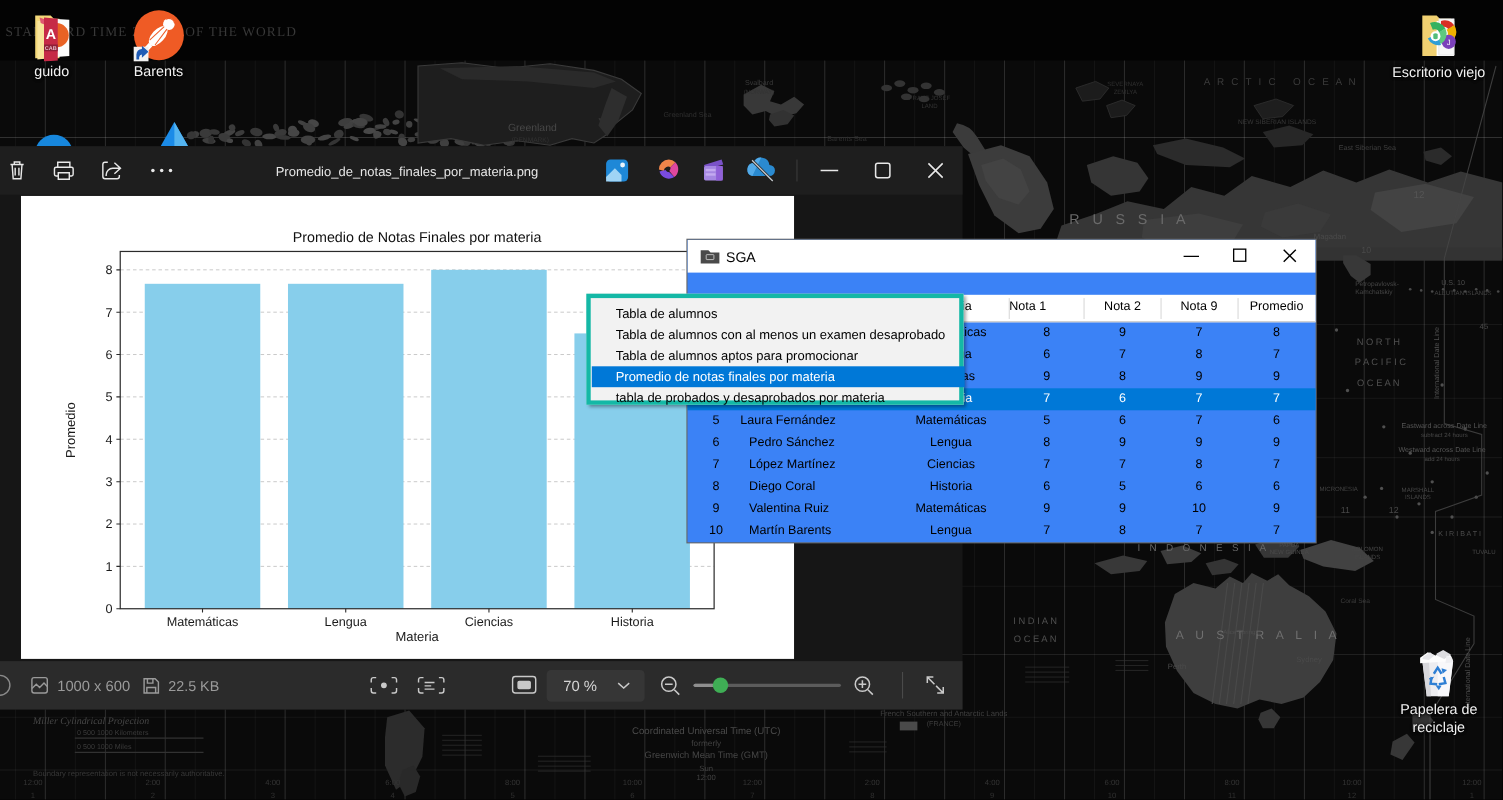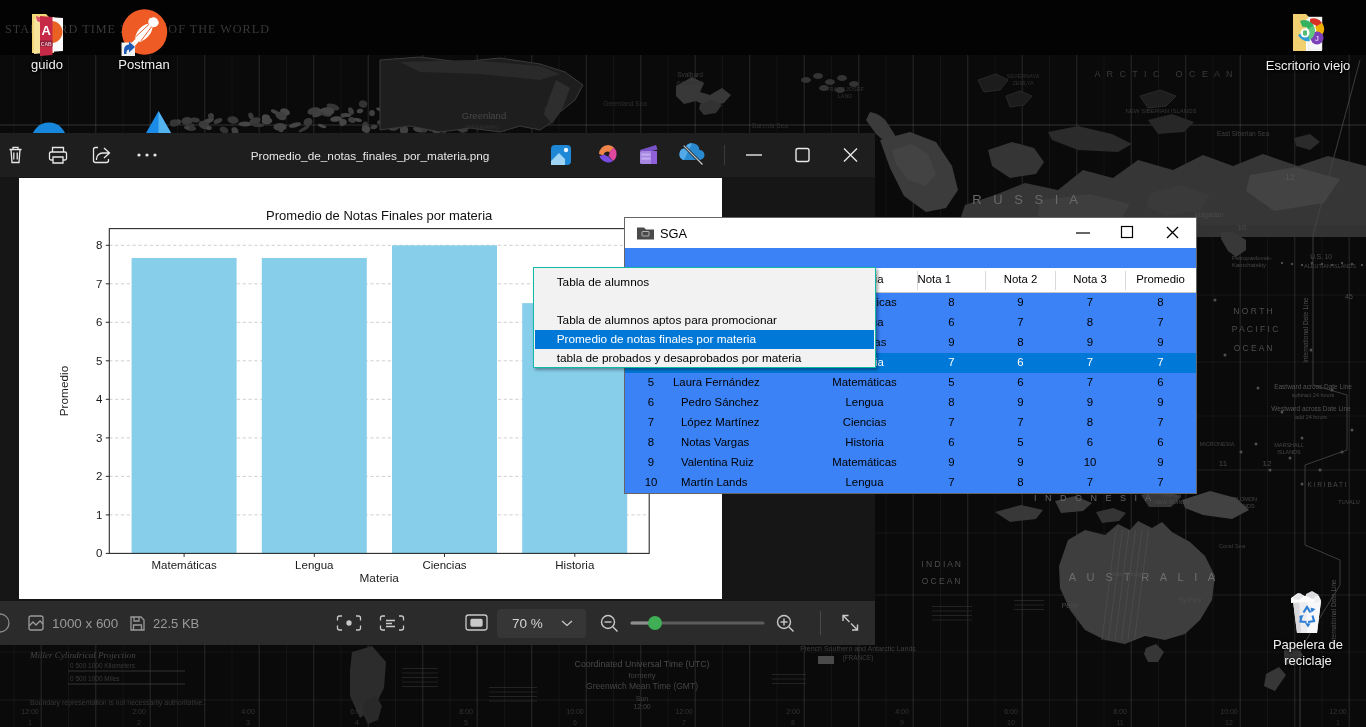--- a/index.html
+++ b/index.html
@@ -397,21 +397,21 @@
         <path d="M18.5 9 a5.3 5.3 0 0 1 8.5 -2.5" stroke="#ef5b25" stroke-width="1.1" fill="none"></path>
         <line x1="21.8" y1="15" x2="20.2" y2="33" stroke="#ef5b25" stroke-width="0.9"></line>
         <line x1="25.2" y1="15" x2="26.8" y2="33" stroke="#ef5b25" stroke-width="0.9"></line>
         <rect x="21.3" y="35.5" width="4.4" height="5.5" fill="#ffffff"></rect>
         <path d="M20 41 l3.5 6 3.5 -6z" fill="#ffffff"></path>
       </g>
       <rect x="0.5" y="34.5" width="13.5" height="13.5" fill="#f2f2f2"></rect>
       <path d="M3 46 l0 -4.5 a5.5 5.5 0 0 1 5 -5 l0 -3 6 5.5 -6 5.5 0 -3 a3 3 0 0 0 -2.5 2.5 l0 2z" fill="#1f5bb5"></path>
     </svg>
   </div>
-  <div class="abs lbl" style="left:104px;top:57px;width:80px;">Postman</div>
+  <div class="abs lbl" style="left:104px;top:57px;width:80px;">Barents</div>
 
   <div class="abs" style="left:31px;top:121px;width:36px;height:12px;overflow:hidden;">
     <svg width="36" height="40" viewBox="0 0 36 40">
         <circle cx="18" cy="19" r="17.5" fill="#1787dd"></circle>
       </svg>
   </div>
   <div class="abs" style="left:146px;top:111px;width:25px;height:22px;overflow:hidden;">
     <svg width="25" height="22" viewBox="0 0 25 22">
       <path d="M12.5 0 L25 22 L0 22 z" fill="#1b8be8"></path>
       <path d="M12.5 0 L25 22 L12.5 22 z" fill="#54b4f0"></path>
@@ -614,21 +614,21 @@
       <line x1="451" y1="15" x2="465" y2="15" stroke="#000" stroke-width="1.2"></line>
       <rect x="496.5" y="8.5" width="11" height="11" fill="none" stroke="#000" stroke-width="1.2"></rect>
       <path d="M542 9 l11 11 M553 9 l-11 11" stroke="#000" stroke-width="1.3"></path>
     </svg>
   <div class="abs" style="left:0;top:50px;width:571px;height:25px;background:#ffffff;border-bottom:1px solid #c6c6c6;box-sizing:border-box;font-size:11.4px;color:#000;">
       <span class="abs" style="left:0px;top:5px;width:52px;text-align:center;">ID</span>
       <span class="abs" style="left:52px;top:5px;width:186px;text-align:center;">Nombre</span>
       <span class="abs" style="left:187px;top:5px;width:105px;text-align:center;">Materia</span>
       <span class="abs" style="left:292.5px;top:5px;width:68px;text-align:left;">Nota 1</span>
       <span class="abs" style="left:360.5px;top:5px;width:70px;text-align:center;">Nota 2</span>
-      <span class="abs" style="left:430px;top:5px;width:70px;text-align:center;">Nota 3</span>
+      <span class="abs" style="left:430px;top:5px;width:70px;text-align:center;">Nota 9</span>
       <span class="abs" style="left:500px;top:5px;width:71px;text-align:center;">Promedio</span>
       <span class="abs" style="left:292px;top:3px;width:1px;height:19px;background:#d9d9d9;"></span>
       <span class="abs" style="left:360px;top:3px;width:1px;height:19px;background:#d9d9d9;"></span>
       <span class="abs" style="left:429.5px;top:3px;width:1px;height:19px;background:#d9d9d9;"></span>
       <span class="abs" style="left:499.5px;top:3px;width:1px;height:19px;background:#d9d9d9;"></span>
     </div>
   <div class="abs" style="left:0;top:75px;width:571px;height:200px;font-size:11.4px;color:#000;">
     <div class="abs" style="left:0;top:0px;width:571px;height:20px;">
       <span class="abs" style="left:16px;top:3px;width:20px;text-align:center;">1</span>
       <span class="abs" style="left:56px;top:3px;">Ana García</span>
@@ -687,47 +687,48 @@
       <span class="abs" style="left:16px;top:3px;width:20px;text-align:center;">7</span>
       <span class="abs" style="left:56px;top:3px;">López Martínez</span>
       <span class="abs" style="left:187px;top:3px;width:105px;text-align:center;">Ciencias</span>
       <span class="abs" style="left:292.5px;top:3px;width:68px;text-align:center;">7</span>
       <span class="abs" style="left:360.5px;top:3px;width:70px;text-align:center;">7</span>
       <span class="abs" style="left:430px;top:3px;width:70px;text-align:center;">8</span>
       <span class="abs" style="left:500px;top:3px;width:71px;text-align:center;">7</span>
     </div>
     <div class="abs" style="left:0;top:140px;width:571px;height:20px;">
       <span class="abs" style="left:16px;top:3px;width:20px;text-align:center;">8</span>
-      <span class="abs" style="left:56px;top:3px;">Notas Vargas</span>
+      <span class="abs" style="left:56px;top:3px;">Diego Coral</span>
       <span class="abs" style="left:187px;top:3px;width:105px;text-align:center;">Historia</span>
       <span class="abs" style="left:292.5px;top:3px;width:68px;text-align:center;">6</span>
       <span class="abs" style="left:360.5px;top:3px;width:70px;text-align:center;">5</span>
       <span class="abs" style="left:430px;top:3px;width:70px;text-align:center;">6</span>
       <span class="abs" style="left:500px;top:3px;width:71px;text-align:center;">6</span>
     </div>
     <div class="abs" style="left:0;top:160px;width:571px;height:20px;">
       <span class="abs" style="left:16px;top:3px;width:20px;text-align:center;">9</span>
       <span class="abs" style="left:56px;top:3px;">Valentina Ruiz</span>
       <span class="abs" style="left:187px;top:3px;width:105px;text-align:center;">Matemáticas</span>
       <span class="abs" style="left:292.5px;top:3px;width:68px;text-align:center;">9</span>
       <span class="abs" style="left:360.5px;top:3px;width:70px;text-align:center;">9</span>
       <span class="abs" style="left:430px;top:3px;width:70px;text-align:center;">10</span>
       <span class="abs" style="left:500px;top:3px;width:71px;text-align:center;">9</span>
     </div>
     <div class="abs" style="left:0;top:180px;width:571px;height:20px;">
       <span class="abs" style="left:16px;top:3px;width:20px;text-align:center;">10</span>
-      <span class="abs" style="left:56px;top:3px;">Martín Lands</span>
+      <span class="abs" style="left:56px;top:3px;">Martín Barents</span>
       <span class="abs" style="left:187px;top:3px;width:105px;text-align:center;">Lengua</span>
       <span class="abs" style="left:292.5px;top:3px;width:68px;text-align:center;">7</span>
       <span class="abs" style="left:360.5px;top:3px;width:70px;text-align:center;">8</span>
       <span class="abs" style="left:430px;top:3px;width:70px;text-align:center;">7</span>
       <span class="abs" style="left:500px;top:3px;width:71px;text-align:center;">7</span>
     </div>
   </div>
 </div>
-<div class="abs" id="dropdown" style="left:533px;top:267px;width:342.5px;height:101px;background:#f2f2f2;border:1px solid #14b8a6;box-sizing:border-box;font-size:11.8px;color:#000;box-shadow:2px 2px 3px rgba(0,0,0,0.35);">
+<div class="abs" id="dropdown" style="left:533px;top:267px;width:342.5px;height:101px;background:#f2f2f2;border:4px solid #14b8a6;box-sizing:border-box;font-size:11.8px;color:#000;box-shadow:2px 2px 3px rgba(0,0,0,0.35);">
   <div class="abs" style="left:1px;top:61.5px;width:338.5px;height:19.2px;background:#0078d7;"></div>
   <span class="abs" style="left:22.7px;top:6.6px;color:#000000;">Tabla de alumnos</span>
+  <span class="abs" style="left:22.7px;top:25.8px;color:#000000;">Tabla de alumnos con al menos un examen desaprobado</span>
   <span class="abs" style="left:22.7px;top:45.0px;color:#000000;">Tabla de alumnos aptos para promocionar</span>
   <span class="abs" style="left:22.7px;top:64.2px;color:#ffffff;">Promedio de notas finales por materia</span>
   <span class="abs" style="left:22.7px;top:83.4px;color:#000000;">tabla de probados y desaprobados por materia</span>
 </div>
 </div>
 
 </body></html>

